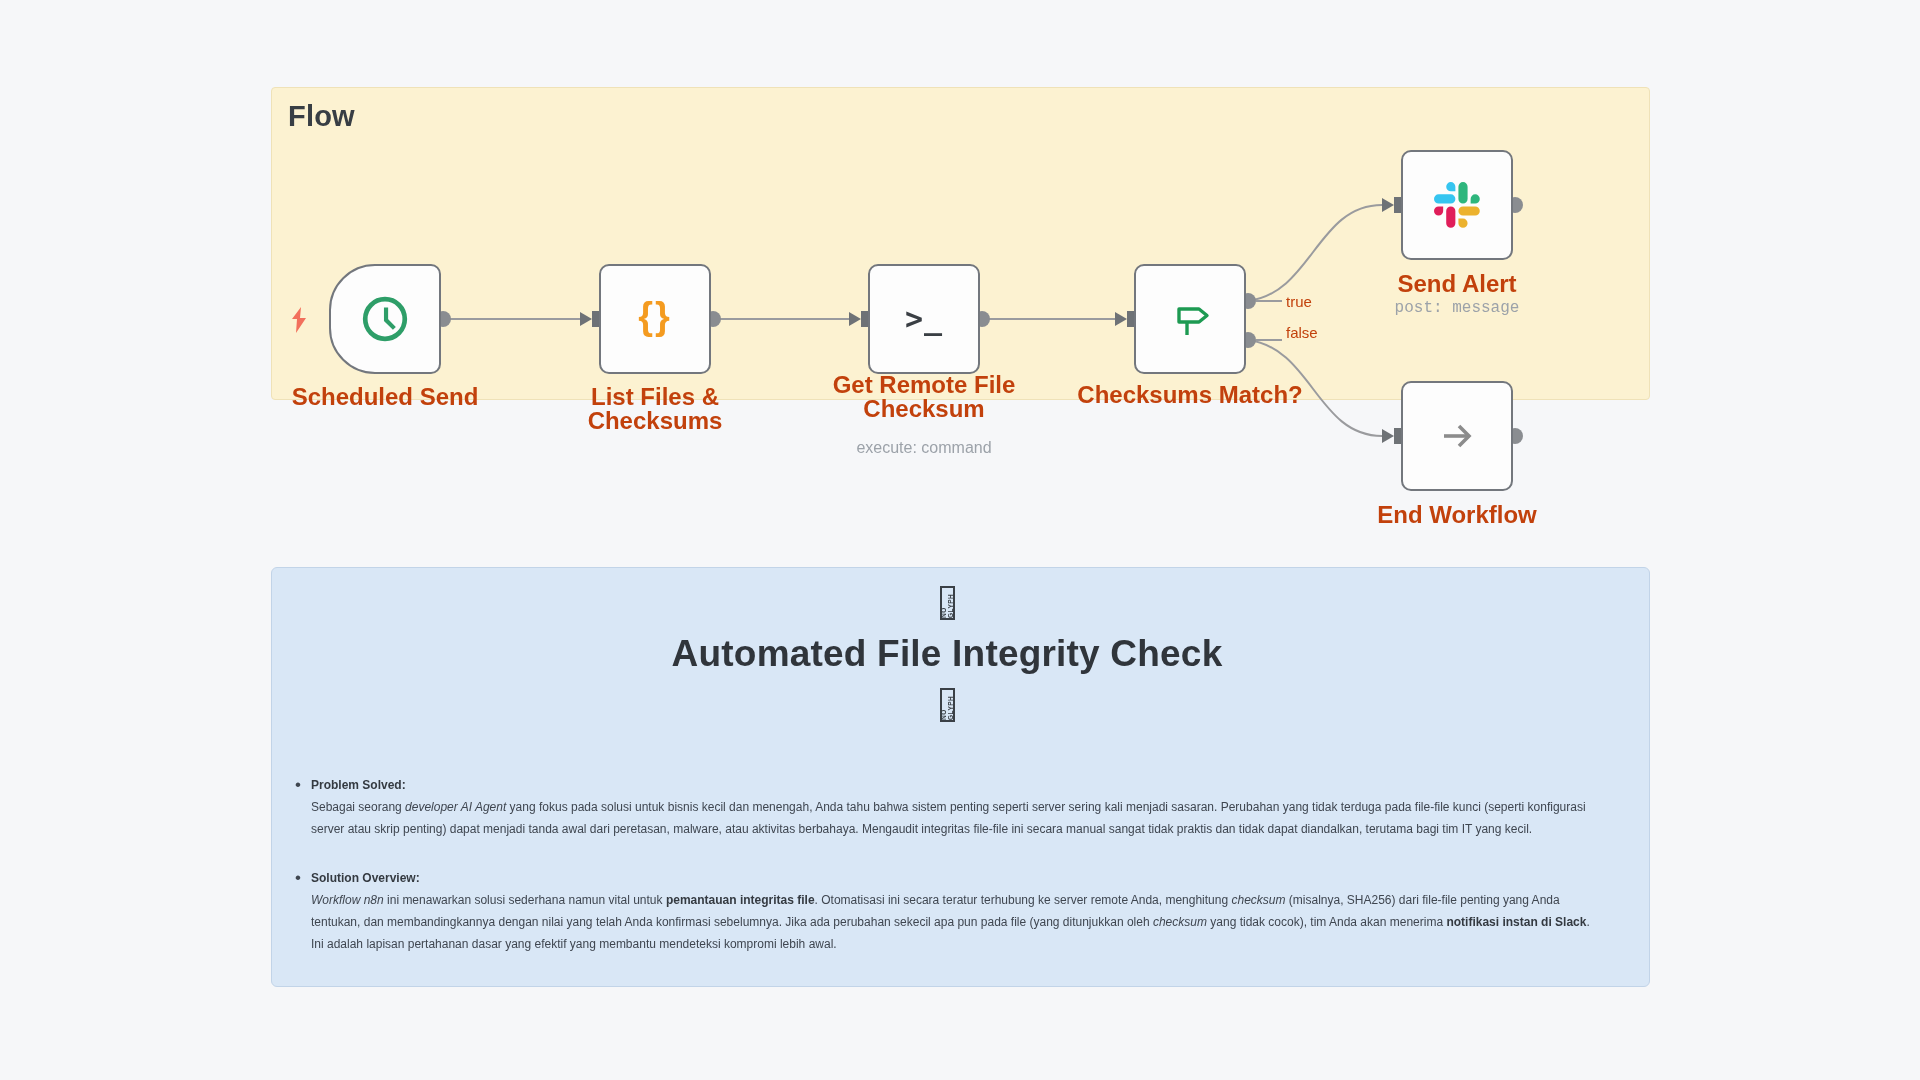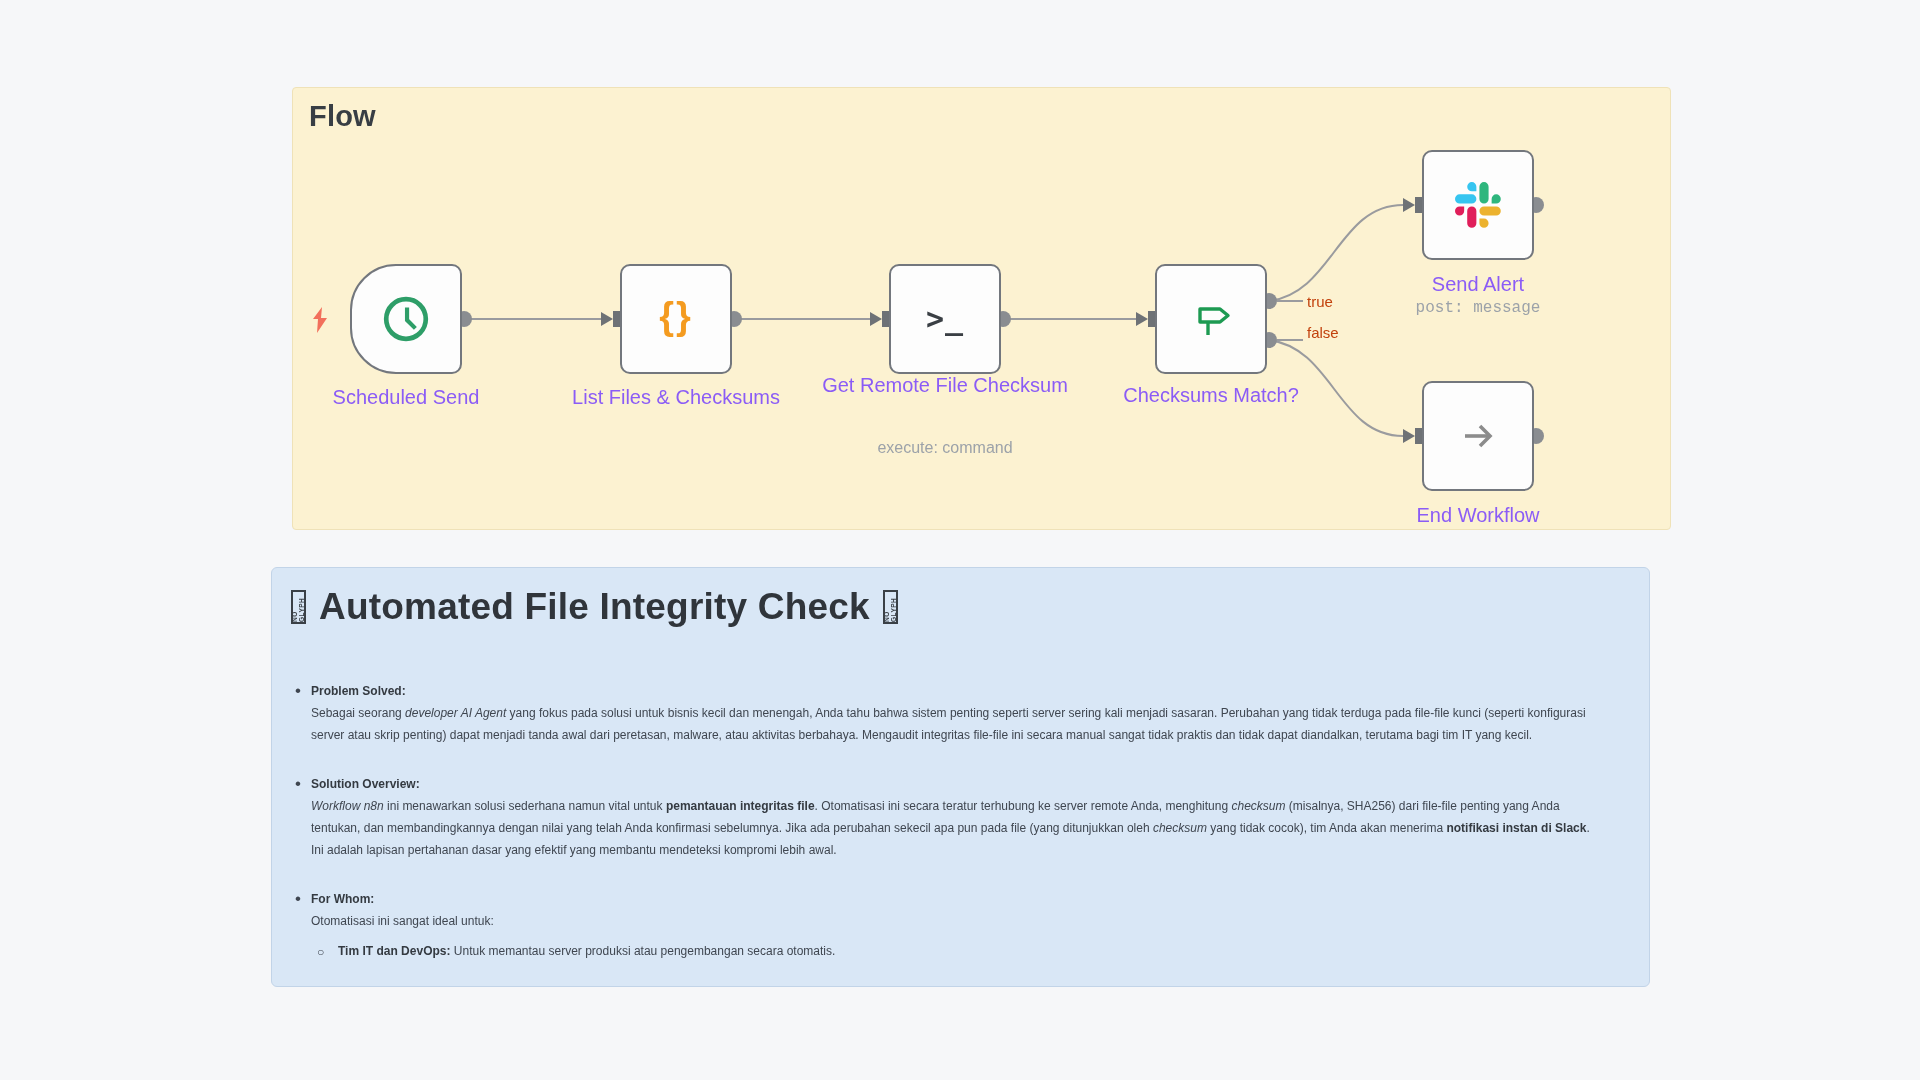--- a/index.html
+++ b/index.html
@@ -1,39 +1,39 @@
 <!DOCTYPE html>
 <html><head>
 <meta charset="utf-8">
 <style>
   * { margin:0; padding:0; box-sizing:border-box; }
   html,body { width:1920px; height:1080px; overflow:hidden; }
   body { background:#f6f7f9; font-family:"Liberation Sans", sans-serif; color:#3f4650; }
 
   
   .flow-panel{
-    position:absolute; left:271px; top:87px; width:1379px; height:443px;
-    background:#fcf2d1; border:1px solid #efe2b8; border-radius:4px;margin-left:21px;
+    position:absolute; left:271px; top:87px; width:1379px; height:313px;
+    background:#fcf2d1; border:1px solid #efe2b8; border-radius:4px;
   }
   .flow-title{
     position:absolute; left:16px; top:12px;
     font-size:29px; font-weight:700; color:#383e44; letter-spacing:.2px;
   }
   .wires{ position:absolute; left:0; top:0; width:1379px; height:443px; }
 
   .node{
     position:absolute; width:112px; height:110px; background:#fdfdfd;
     border:2px solid #73777d; border-radius:10px;
     display:flex; align-items:center; justify-content:center;
   }
   .node.trigger{ border-radius:46px 10px 10px 46px; }
 
   .node-label{
     position:absolute; width:260px; text-align:center;
-    font-size:20px; font-weight:400; color:#8b5cf6; line-height:24px;
+    font-size:24px; font-weight:700; color:#c2410c; line-height:24px;
   }
   .node-sub{
     position:absolute; width:260px; text-align:center;
     font-size:16px; font-weight:400; color:#9ca2a9;
   }
   .branch-label{
     position:absolute; font-size:15px; color:#c2410c;
   }
   .icon-braces{
     font-size:38px; font-weight:700; color:#f49b20; letter-spacing:2px;
@@ -44,21 +44,21 @@
     font-size:30px; font-weight:700; color:#3a3f44; line-height:1; letter-spacing:1px;
   }
   .bolt{ position:absolute; left:16px; top:218px; }
 
   
   .doc-panel{
     position:absolute; left:271px; top:567px; width:1379px; height:420px;
     background:#d9e7f6; border:1px solid #c2d4e8; border-radius:6px;
     overflow:hidden; padding:18px 46px 0 19px;
   }
-  .doc-title-row{ display:flex; align-items:center; gap:13px; margin-left:0; }
+  .doc-title-row{ display:flex; align-items:center; gap:13px; margin-left:0;flex-direction:column; }
   .doc-title{ font-size:37px; font-weight:700; color:#30353b; letter-spacing:.2px; }
   .tofu{
     display:inline-flex; align-items:center; justify-content:center;
     border:2px solid #3a4046; color:#3a4046;
     writing-mode:vertical-rl; transform:rotate(180deg);
     font-size:6.5px; font-weight:700; letter-spacing:.5px;
     height:34px; width:15px; line-height:1;
   }
   .doc-list{ list-style:none; margin-top:52px; font-size:12px; line-height:22px; }
   .doc-list > li{ position:relative; padding-left:20px; margin-bottom:27px; }

